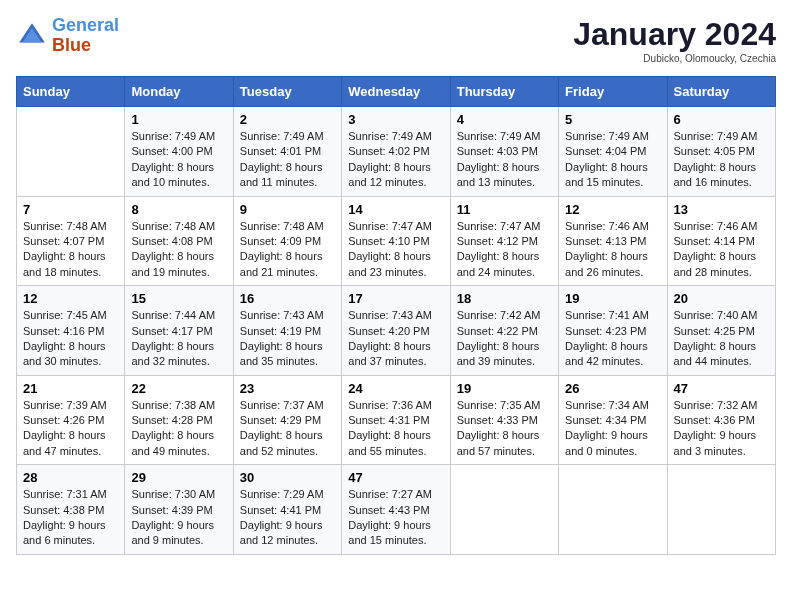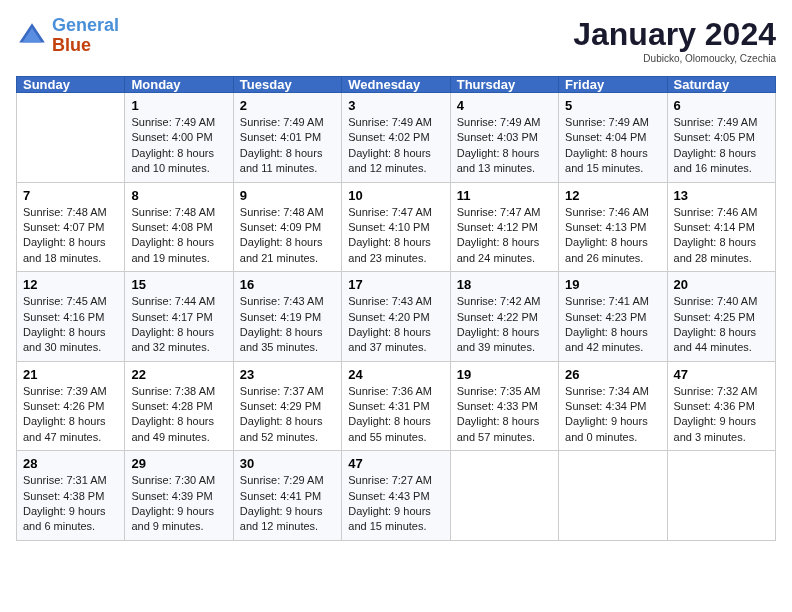--- a/index.html
+++ b/index.html
@@ -47,21 +47,21 @@
       color: #444;
     }
     table {
       width: 100%;
       border-collapse: collapse;
       font-size: 11px;
     }
     thead tr th {
       background: #3a6bc4;
       color: #fff;
-      padding: 0 6px;
+      padding: 7px 6px;
       text-align: left;
       font-size: 13px;
       font-weight: bold;
       border: 1px solid #2a5aaa;
     }
     tbody tr td {
       border: 1px solid #ccc;
       padding: 5px 6px;
       vertical-align: top;
       background: #fff;
@@ -152,21 +152,21 @@
         </td>
         <td>
           <span class="day-num">8</span>
           <div class="day-info">Sunrise: 7:48 AM<br>Sunset: 4:08 PM<br>Daylight: 8 hours<br>and 19 minutes.</div>
         </td>
         <td>
           <span class="day-num">9</span>
           <div class="day-info">Sunrise: 7:48 AM<br>Sunset: 4:09 PM<br>Daylight: 8 hours<br>and 21 minutes.</div>
         </td>
         <td>
-          <span class="day-num">10</span>
+          <span class="day-num">14</span>
           <div class="day-info">Sunrise: 7:47 AM<br>Sunset: 4:10 PM<br>Daylight: 8 hours<br>and 23 minutes.</div>
         </td>
         <td>
           <span class="day-num">11</span>
           <div class="day-info">Sunrise: 7:47 AM<br>Sunset: 4:12 PM<br>Daylight: 8 hours<br>and 24 minutes.</div>
         </td>
         <td>
           <span class="day-num">12</span>
           <div class="day-info">Sunrise: 7:46 AM<br>Sunset: 4:13 PM<br>Daylight: 8 hours<br>and 26 minutes.</div>
         </td>

